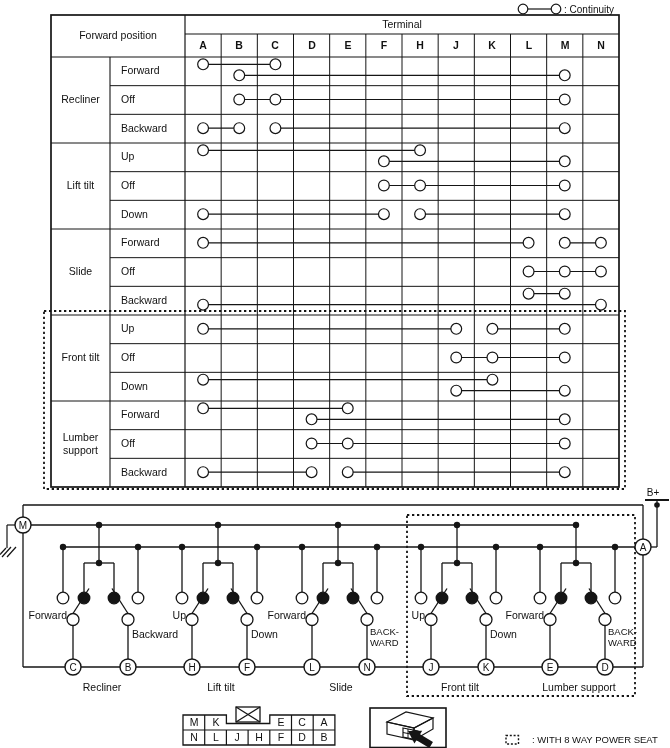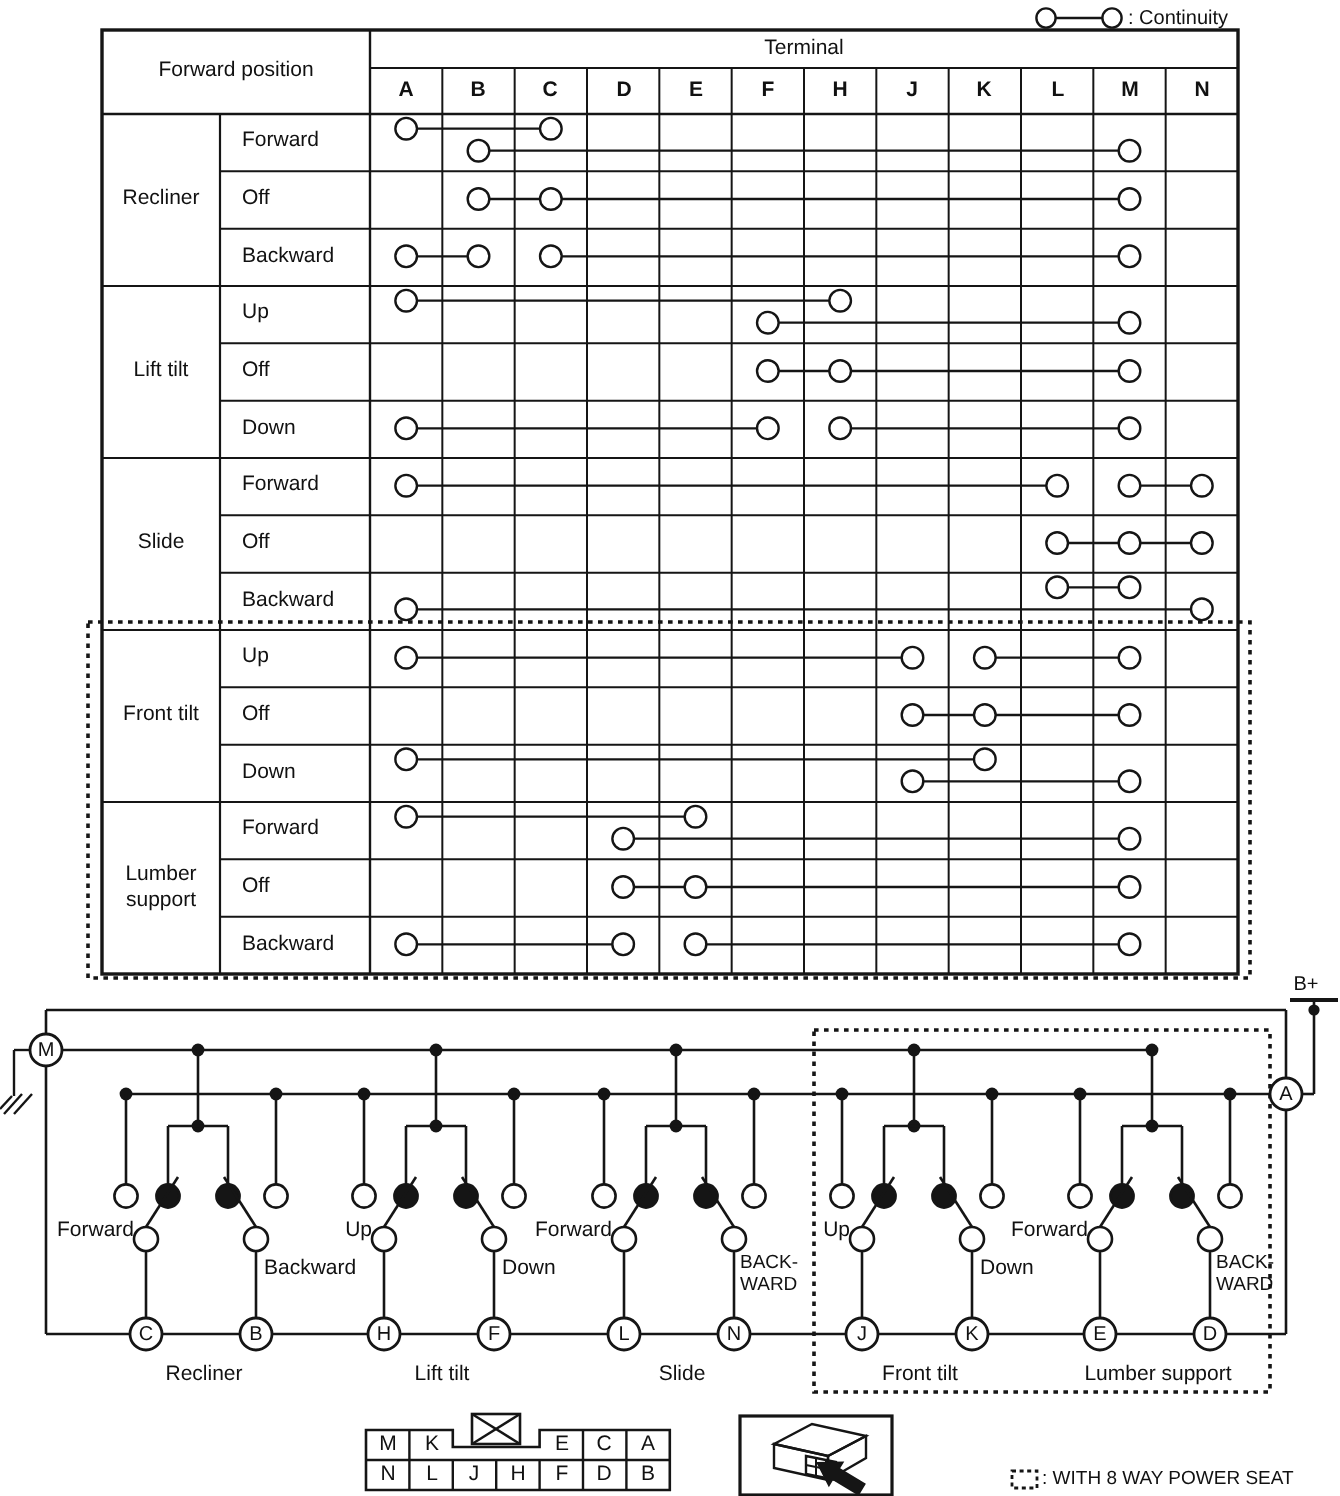--- a/index.html
+++ b/index.html
@@ -367,14 +367,14 @@
   <div class="txt s105 cell" style="left:292px;top:716px">C</div>
   <div class="txt s105 cell" style="left:314px;top:716px">A</div>
   <div class="txt s105 cell" style="left:184px;top:731px">N</div>
   <div class="txt s105 cell" style="left:206px;top:731px">L</div>
   <div class="txt s105 cell" style="left:227px;top:731px">J</div>
   <div class="txt s105 cell" style="left:249px;top:731px">H</div>
   <div class="txt s105 cell" style="left:271px;top:731px">F</div>
   <div class="txt s105 cell" style="left:292px;top:731px">D</div>
   <div class="txt s105 cell" style="left:314px;top:731px">B</div>
 
-  <div class="txt s95" style="left:521px;top:734px">: WITH 8 WAY POWER SEAT</div>
+  <div class="txt s95" style="left:532px;top:734px">: WITH 8 WAY POWER SEAT</div>
 </div>
 
 </body></html>

